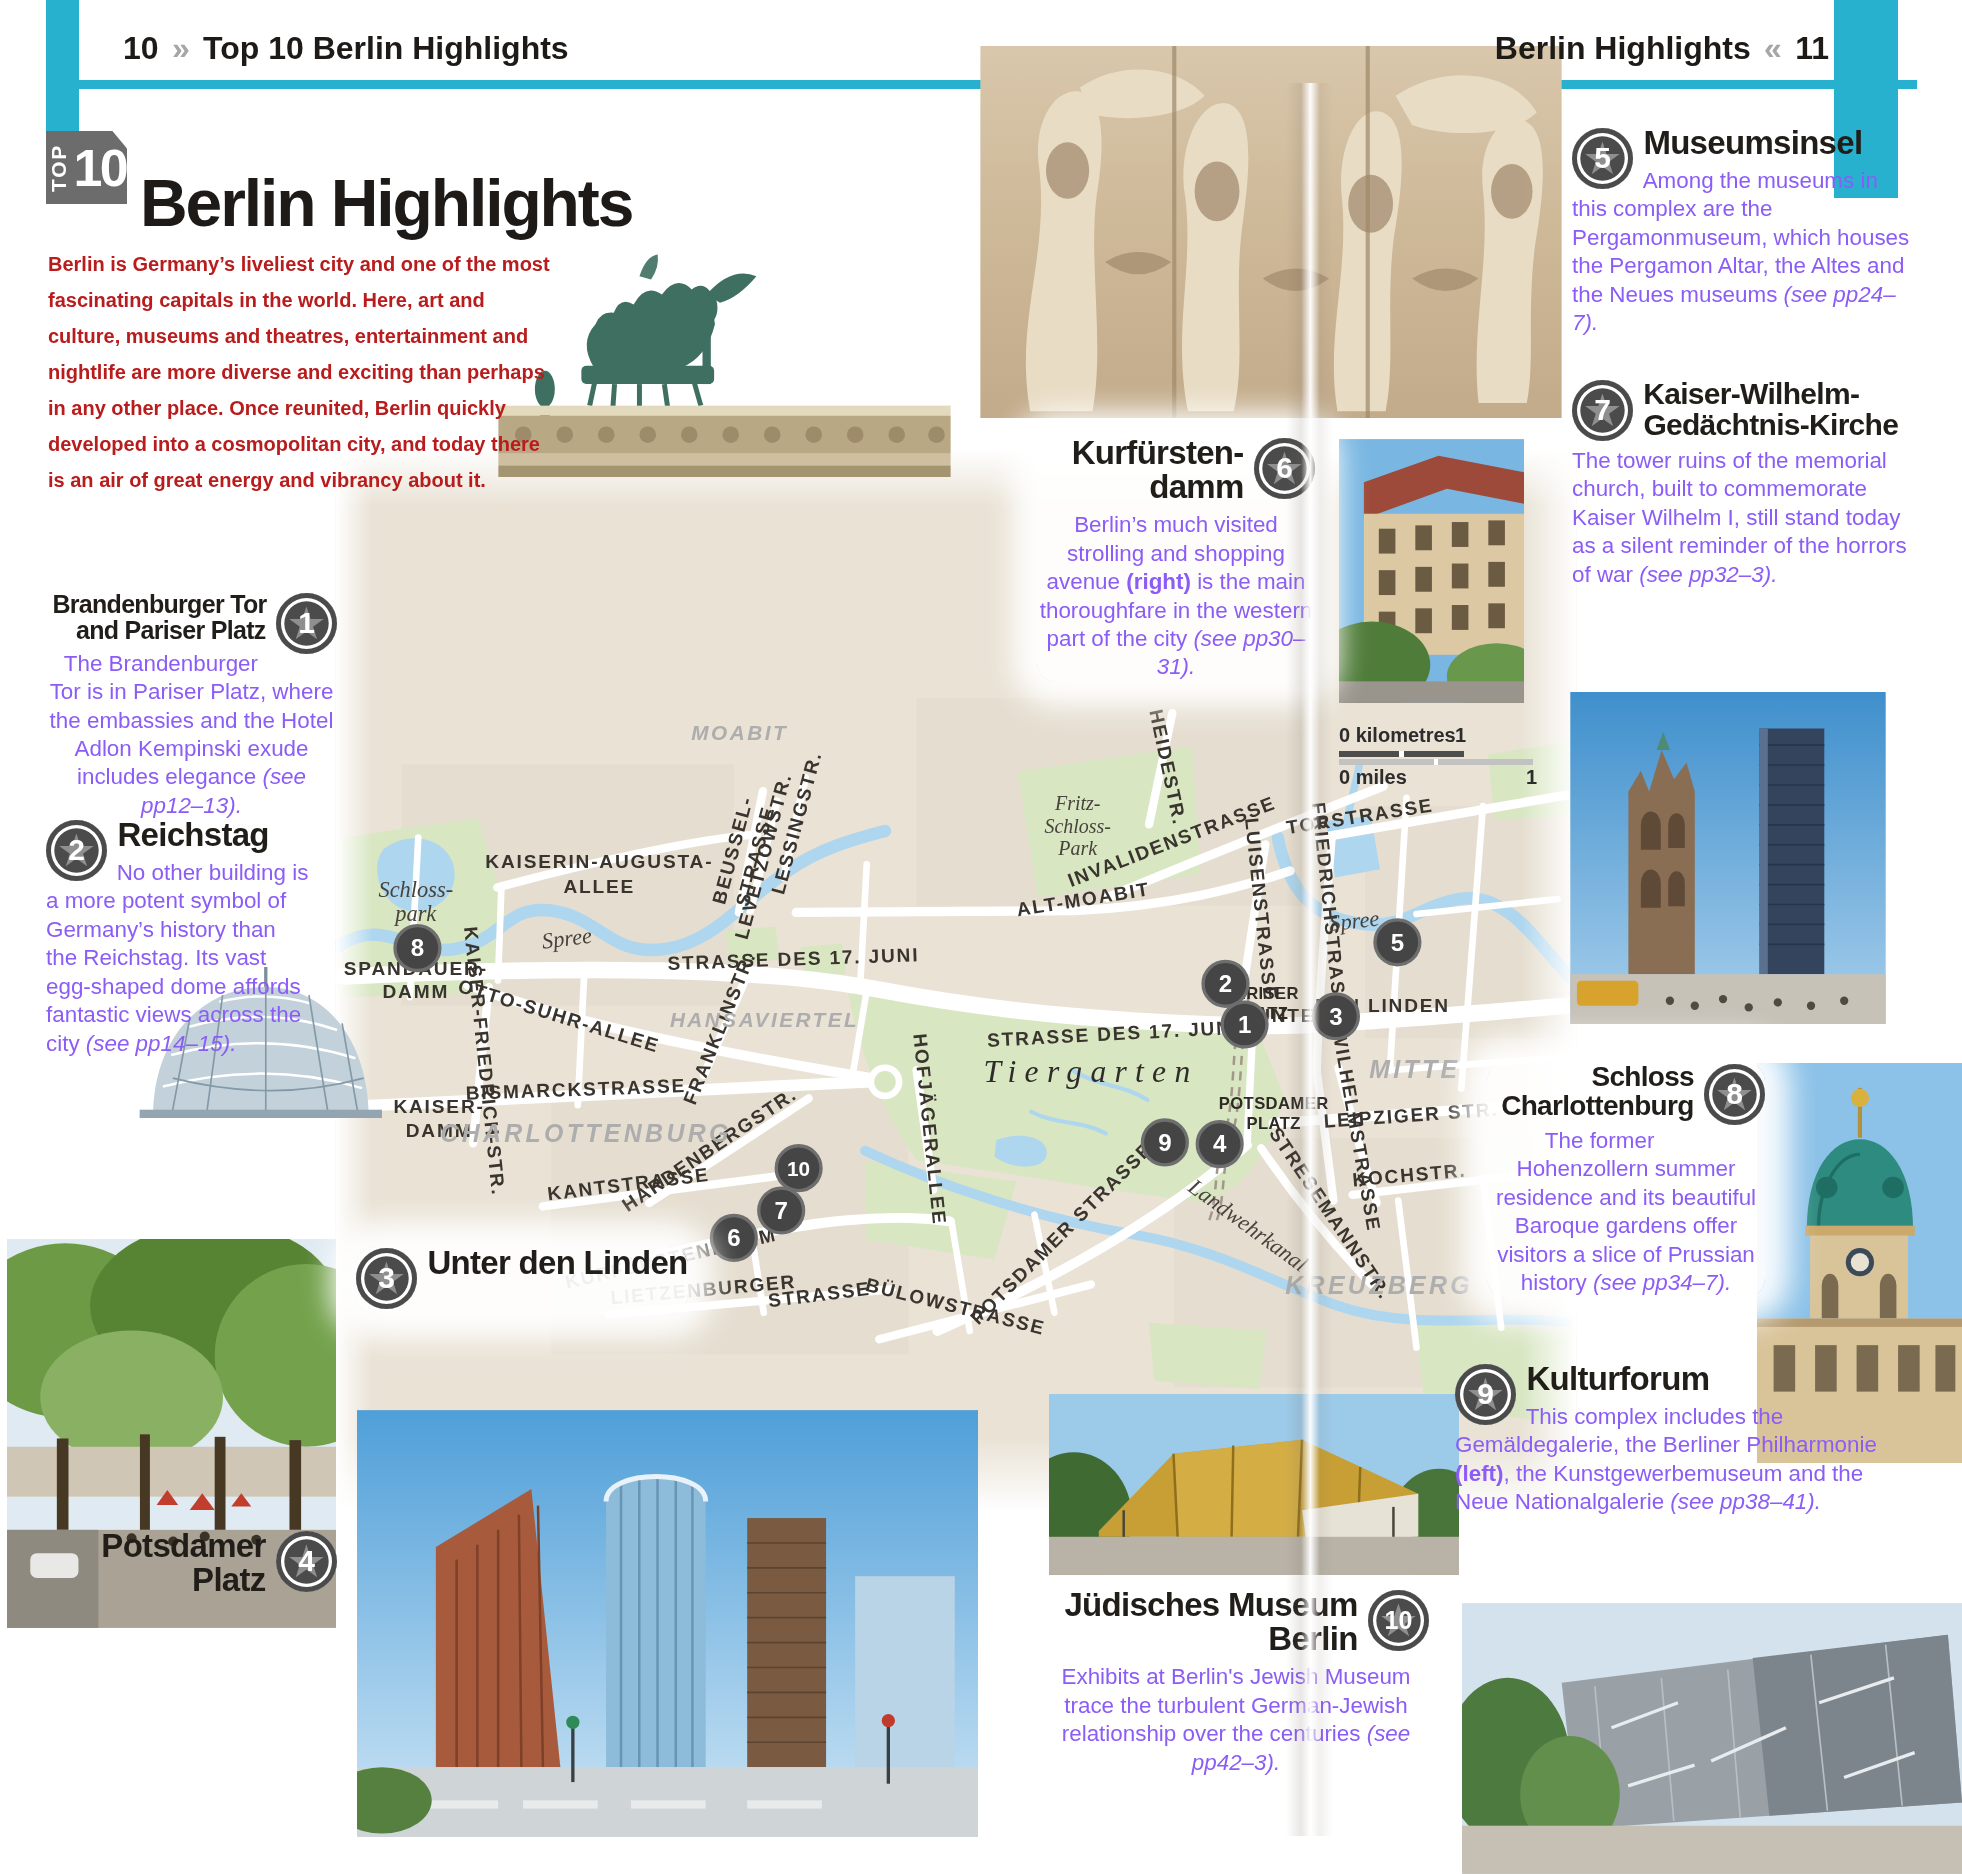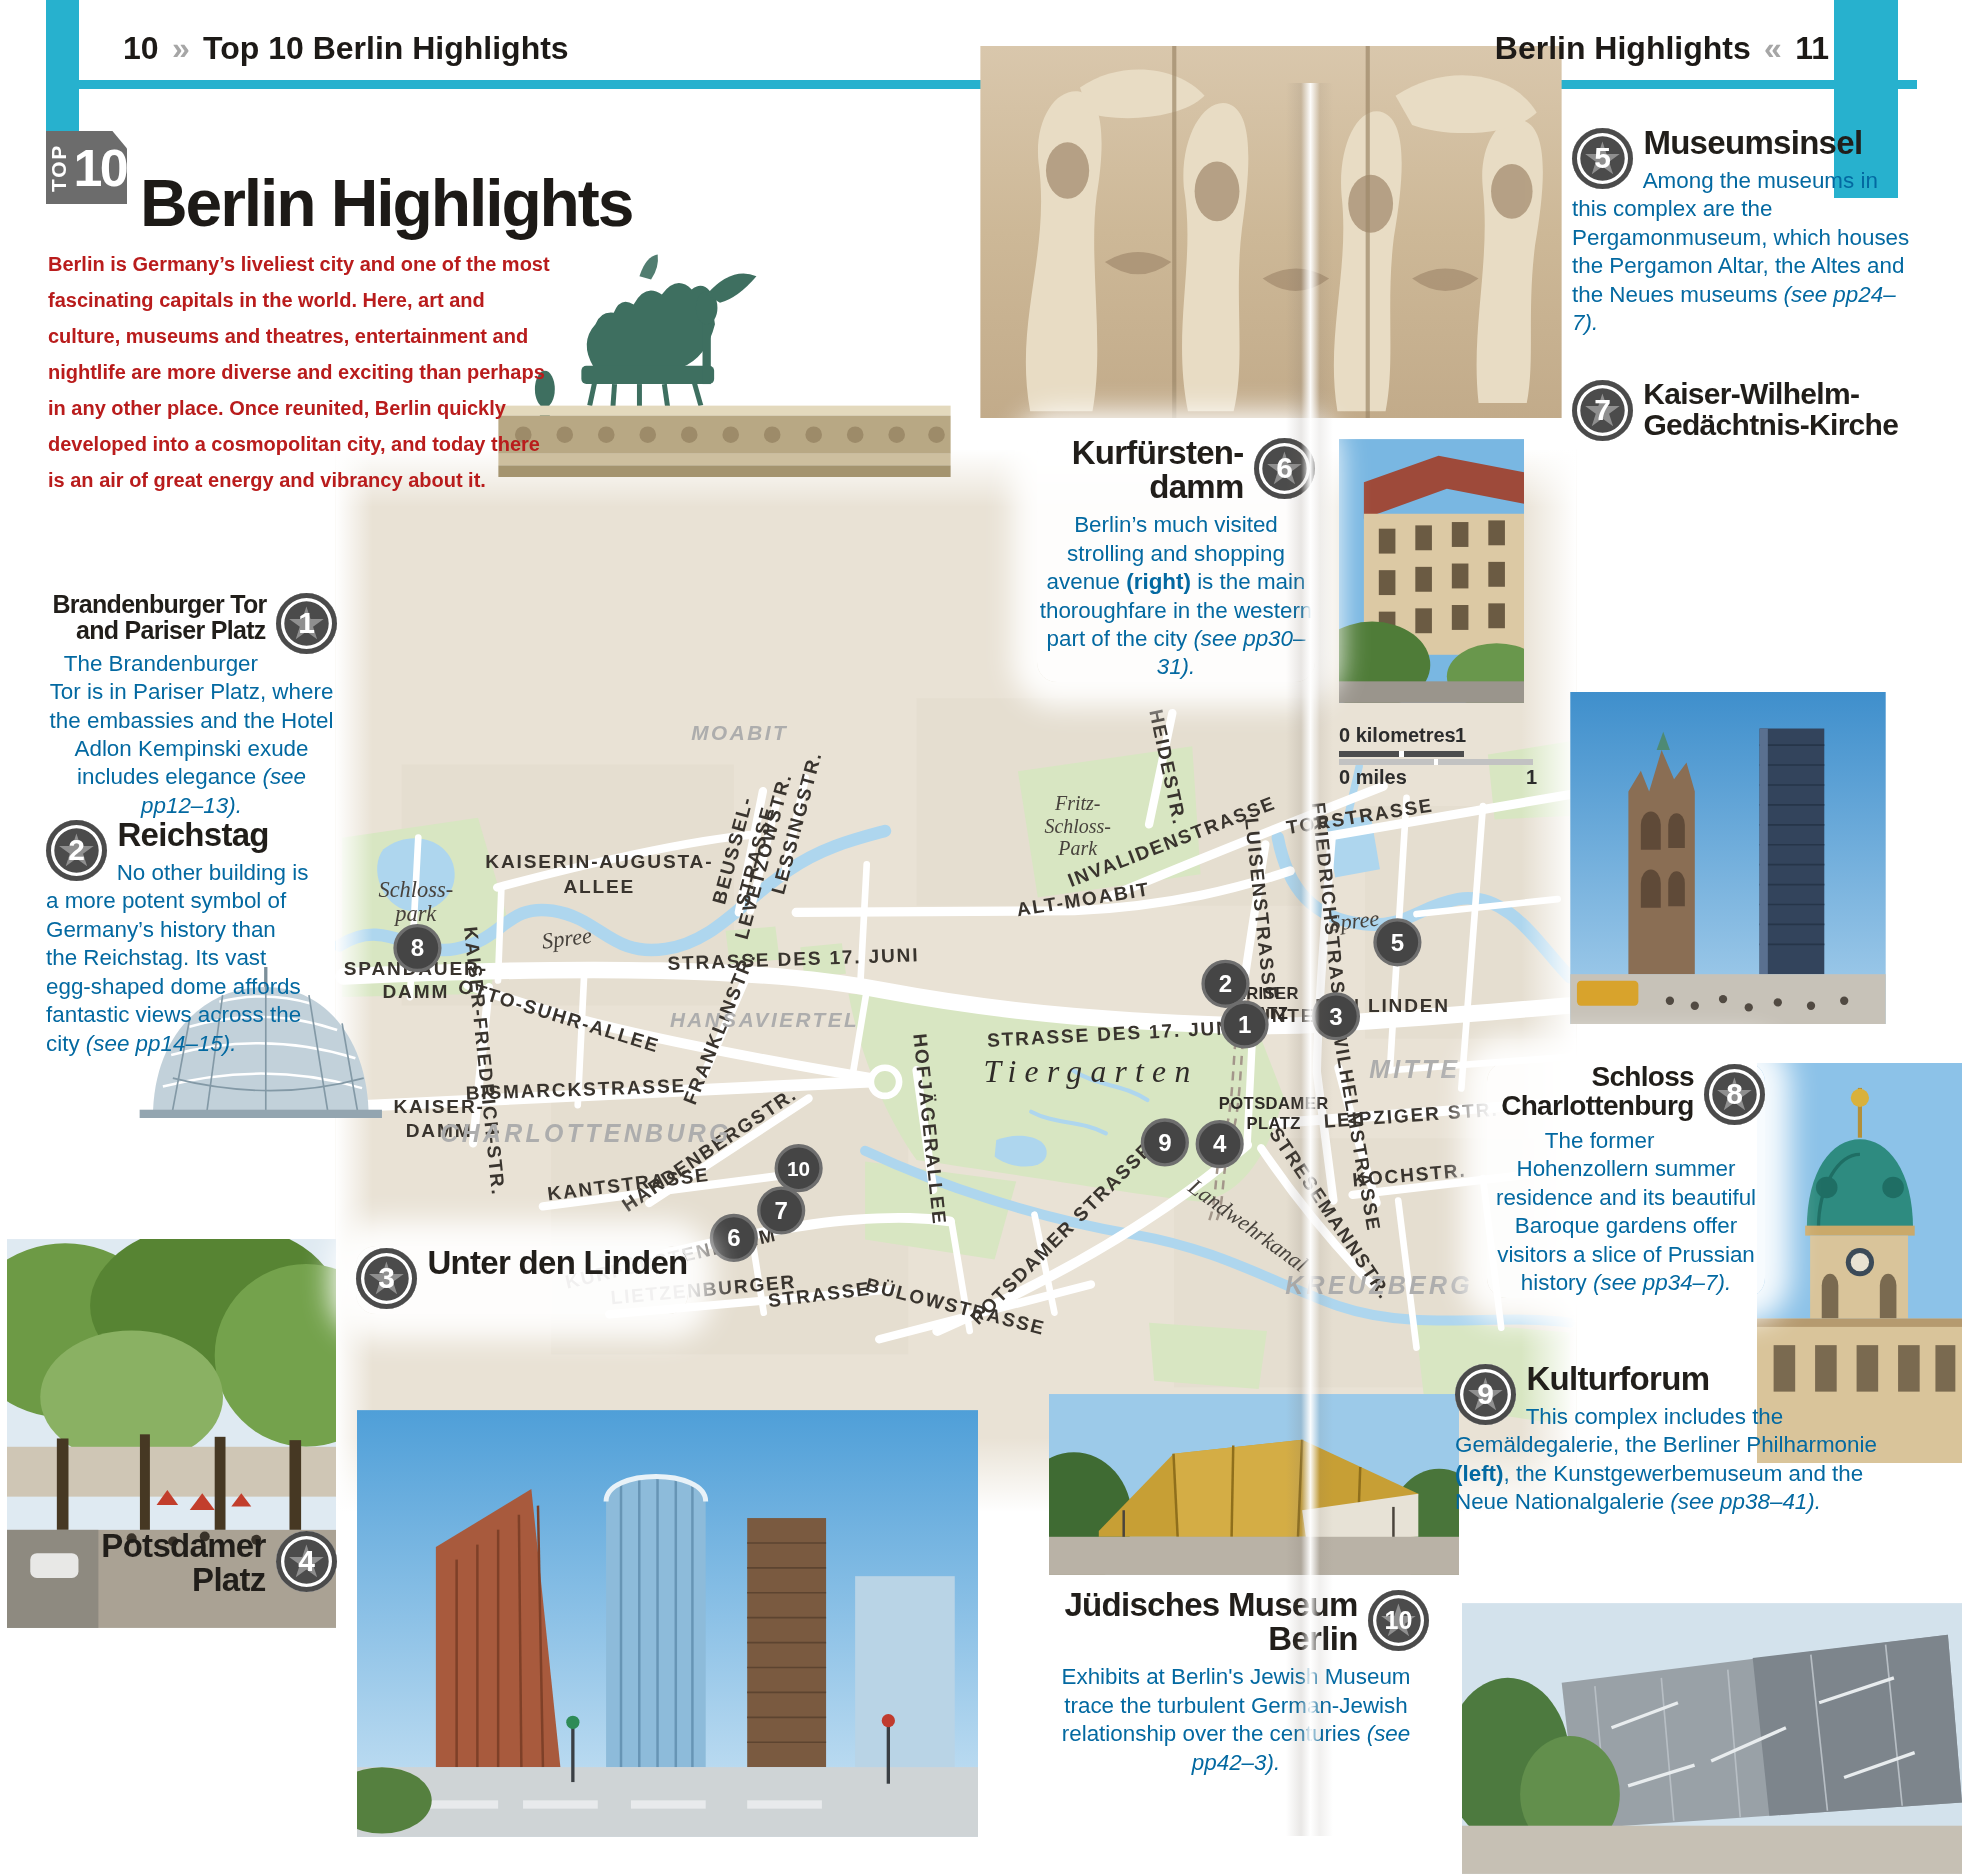--- a/index.html
+++ b/index.html
@@ -18,21 +18,21 @@
   .top10{position:absolute;left:46px;top:131px;width:81px;height:73px;background:#6c6c6c;display:flex;z-index:9;
          clip-path:polygon(0 0,82% 0,100% 24%,100% 100%,0 100%);}
   .top10 .top{width:26.6px;display:flex;align-items:center;justify-content:center;}
   .top10 .top span{writing-mode:vertical-rl;transform:rotate(180deg);font-weight:700;font-size:21px;color:#fff;letter-spacing:1.7px;}
   .top10 .ten{flex:1;display:flex;align-items:center;justify-content:center;font-size:52px;font-weight:700;color:#fff;letter-spacing:-2.5px;}
   .title{position:absolute;left:140px;top:121px;font-size:66px;font-weight:700;letter-spacing:-2.1px;color:#1d1a17;z-index:9;white-space:nowrap;}
   .intro{position:absolute;left:48px;top:226px;width:507px;font-size:20px;line-height:36px;font-weight:600;color:#b91c1c;z-index:9;}
   
   .sec{position:absolute;z-index:10;}
   .sec h3{margin:0 0 6.6px;font-size:33px;font-weight:700;line-height:1.04;letter-spacing:-0.7px;color:#211e1a;}
-  .sec p{margin:0;font-size:22.4px;line-height:1.27;color:#0369a1;}
+  .sec p{margin:0;font-size:22.4px;line-height:1.27;color:#8b5cf6;}
   .sec p i{font-style:italic;}
   .sec p b{font-weight:700;}
   .ta-r{text-align:right;} .ta-c{text-align:center;}
   .badge{width:61px;height:61px;border-radius:50%;background:#4b4b4b;position:relative;flex:none;
          box-shadow:inset 0 0 0 5px #4b4b4b, inset 0 0 0 8.3px #ffffff;}
   .badge .star{position:absolute;inset:0;display:flex;align-items:center;justify-content:center;
                font-size:45px;color:#8f8f8f;}
   .badge .num{position:absolute;inset:0;display:flex;align-items:center;justify-content:center;
               font-size:30px;font-weight:700;color:#fff;}
   .badge.n10 .num{font-size:25px;}
@@ -681,20 +681,21 @@
     <h3 class="ta-r">Kurfürsten-damm</h3>
     <p class="ta-c"><span>Berlin’s much visited strolling and shopping avenue </span><b>(right)</b><span> is the main thoroughfare in the western part of the city </span><i>(see pp30–31).</i></p>
   </section>
 
   <section class="sec s7">
     <div class="badge bl">
         <span class="star">★</span>
         <span class="num">7</span>
       </div>
     <h3>Kaiser-Wilhelm-Gedächtnis-Kirche</h3>
+    <p><span>The tower ruins of the memorial church, built to commemorate Kaiser Wilhelm I, still stand today as a silent reminder of the horrors of war </span><i>(see pp32–3).</i></p>
   </section>
 
   <section class="sec s8 onmap">
     <div class="badge br">
         <span class="star">★</span>
         <span class="num">8</span>
       </div>
     <h3 class="ta-r">Schloss Charlottenburg</h3>
     <p class="ta-c"><span>The former Hohenzollern summer residence and its beautiful Baroque gardens offer visitors a slice of Prussian history </span><i>(see pp34–7).</i></p>
   </section>

